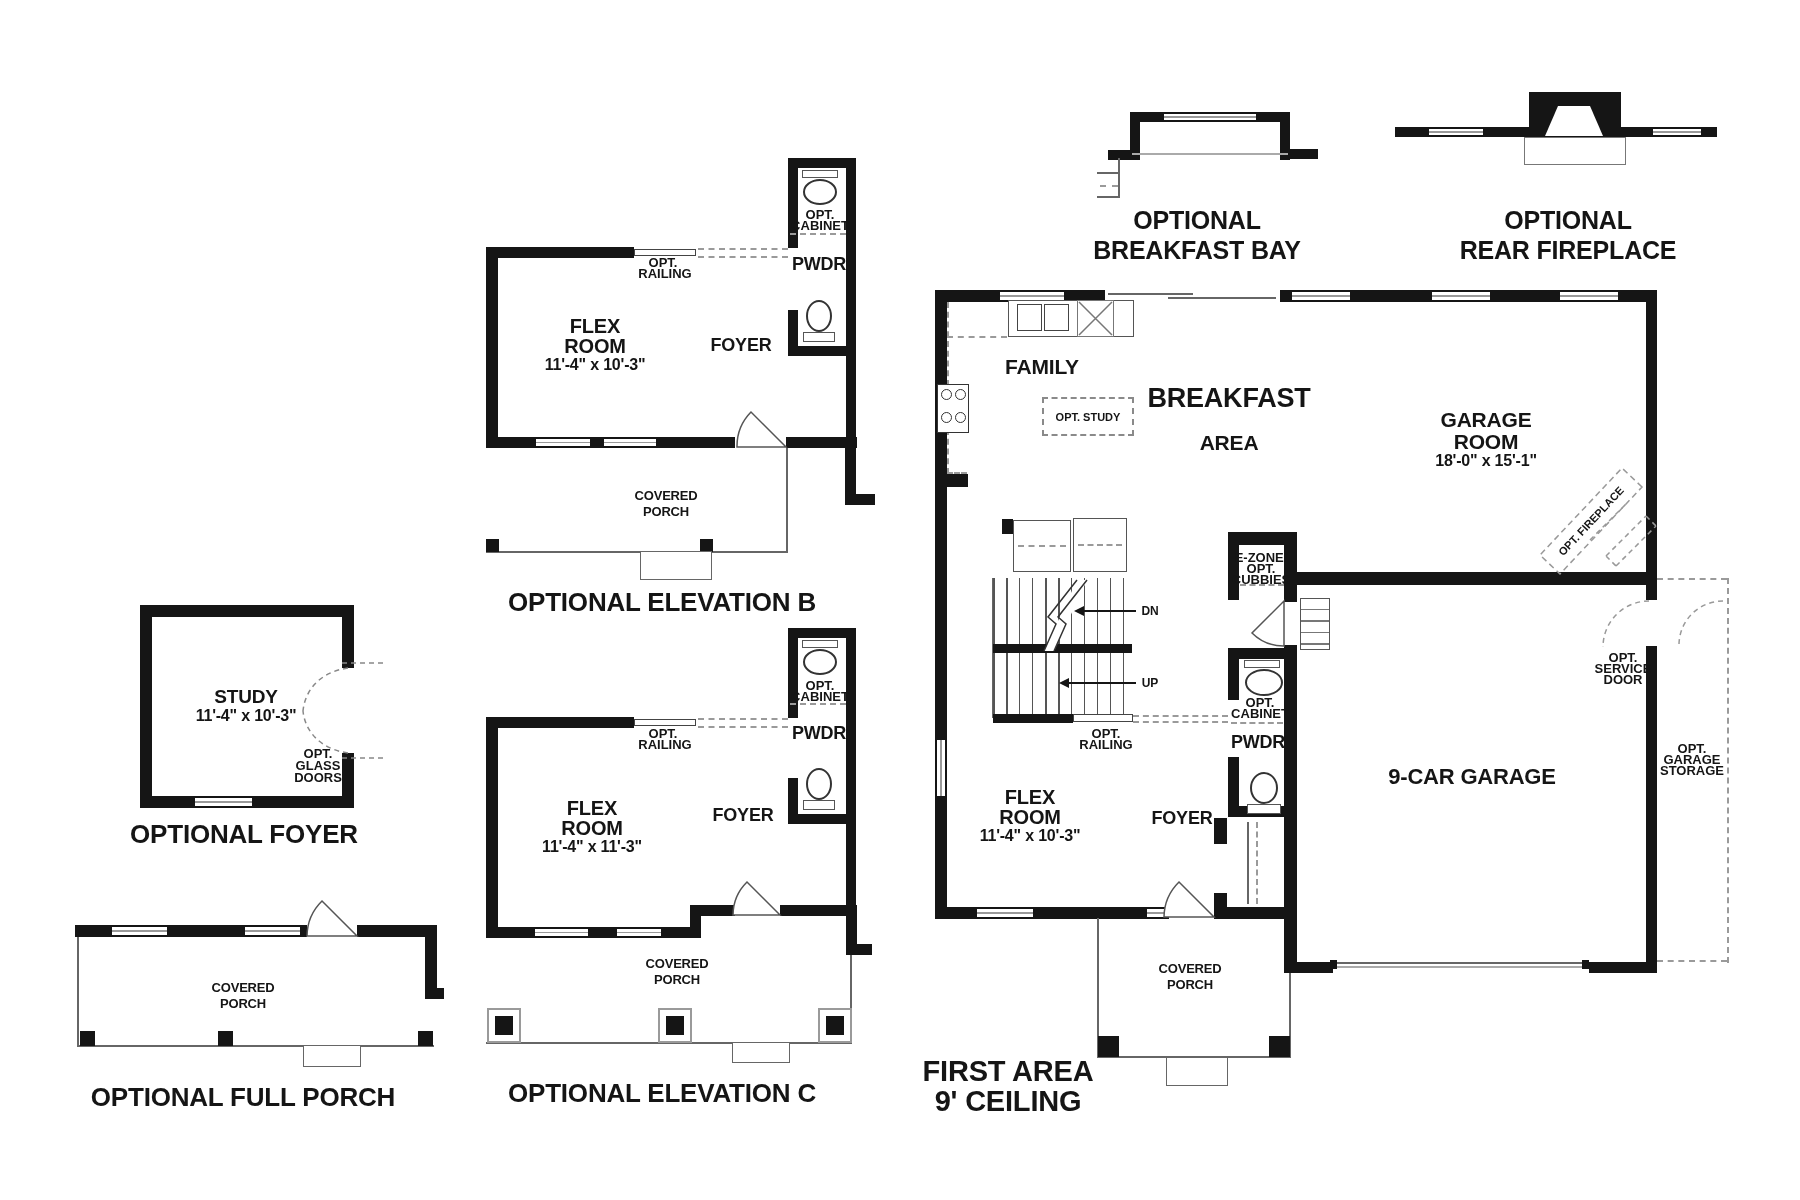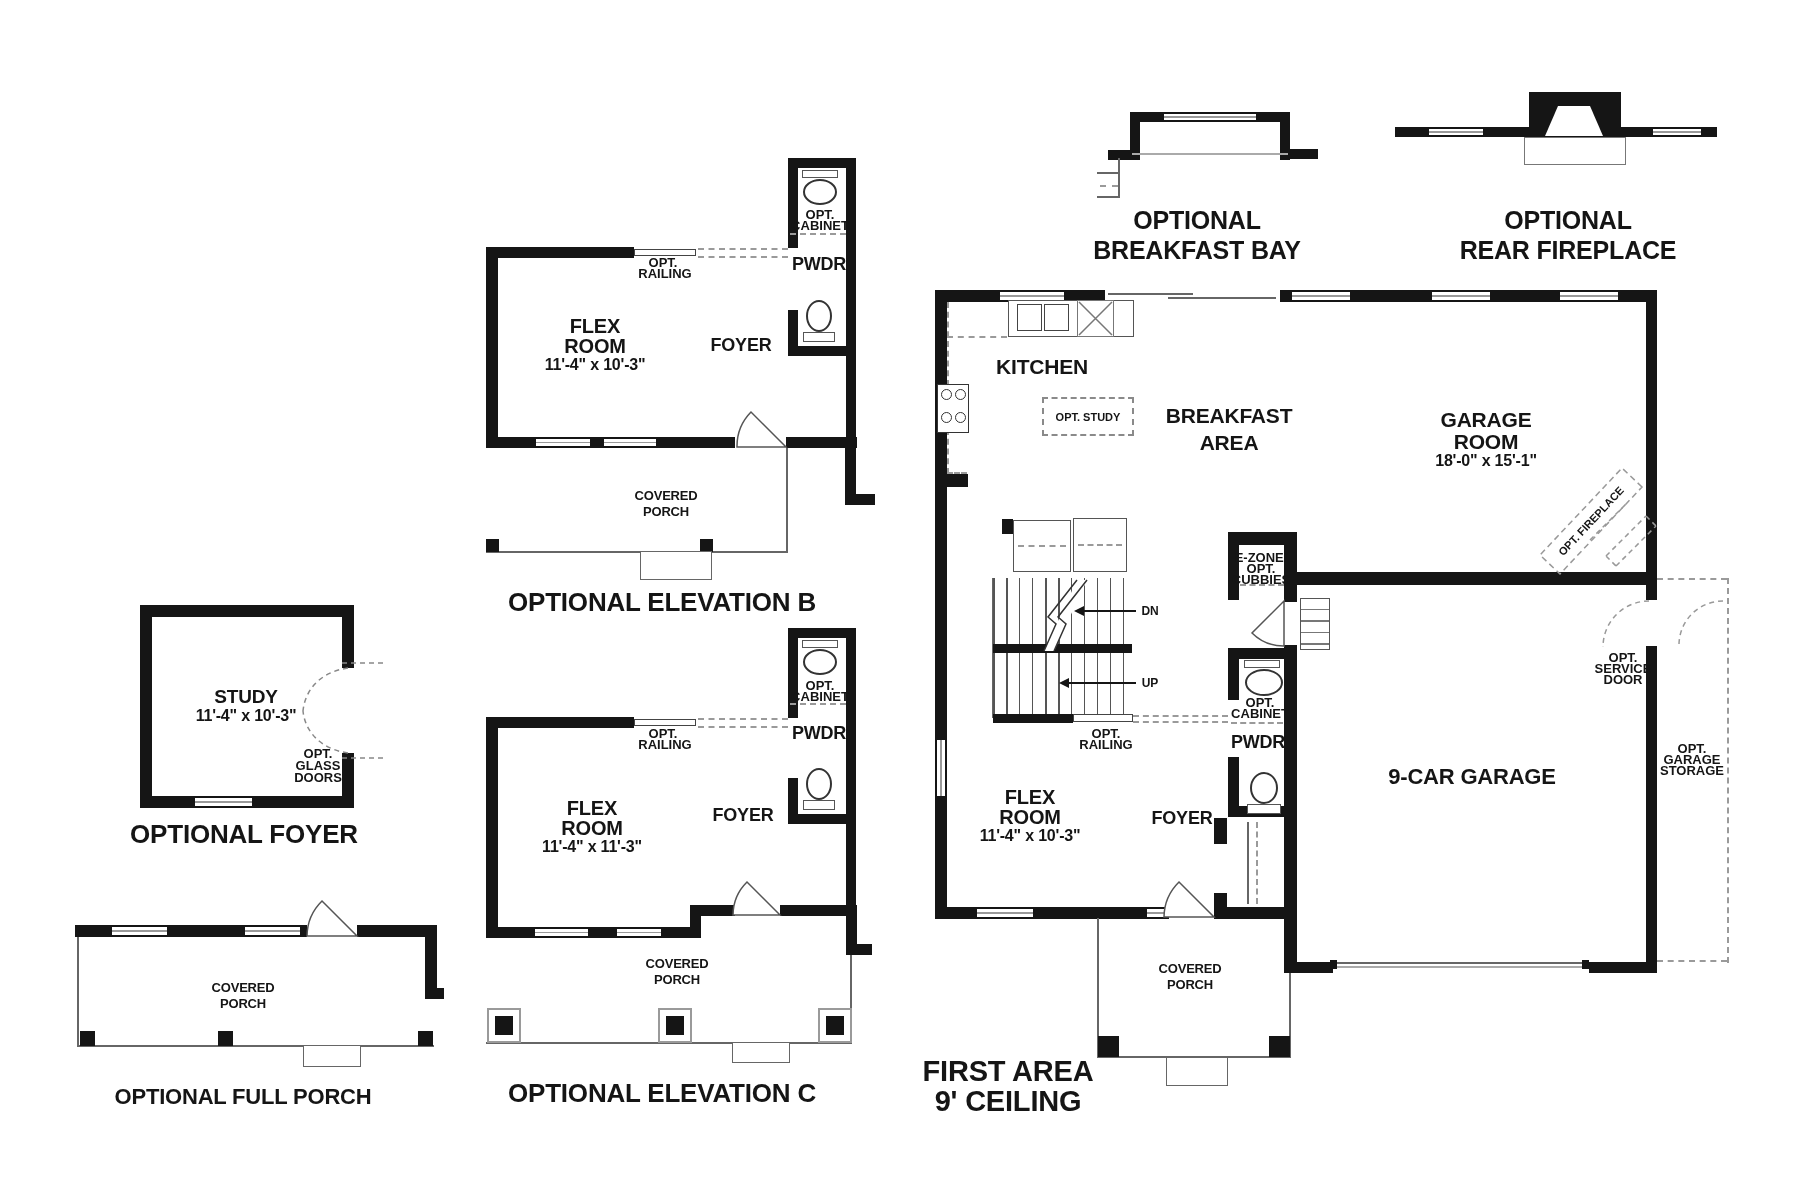--- a/index.html
+++ b/index.html
@@ -187,21 +187,21 @@
     <div class="w" style="left:425px;top:937px;width:12px;height:53px"></div>
     <div class="w" style="left:425px;top:988px;width:19px;height:11px"></div>
     <div class="tl" style="left:77px;top:937px;width:2px;height:110px"></div>
     <div class="tl" style="left:77px;top:1045px;width:357px;height:2px"></div>
     <div class="post" style="left:80px;top:1031px;width:15px;height:15px"></div>
     <div class="post" style="left:218px;top:1031px;width:15px;height:15px"></div>
     <div class="post" style="left:418px;top:1031px;width:15px;height:15px"></div>
     <div class="steps" style="left:303px;top:1045px;width:58px;height:22px"></div>
     <div class="lbl" style="left:243px;top:987px;font-size:13px">COVERED</div>
     <div class="lbl" style="left:243px;top:1003px;font-size:13px">PORCH</div>
-    <div class="lbl" style="left:243px;top:1097px;font-size:22px">OPTIONAL FULL PORCH</div>
+    <div class="lbl" style="left:243px;top:1097px;font-size:26px">OPTIONAL FULL PORCH</div>
   </div>
 
   <div>
 
     <div class="w" style="left:935px;top:290px;width:722px;height:12px"></div>
     <div class="win" style="left:1000px;top:290px;width:64px;height:12px"></div>
     <div class="gap" style="left:1105px;top:290px;width:175px;height:12px"></div>
     <div class="tl" style="left:1108px;top:293px;width:85px;height:2px"></div>
     <div class="tl" style="left:1168px;top:297px;width:108px;height:2px"></div>
     <div class="win" style="left:1292px;top:290px;width:58px;height:12px"></div>
@@ -282,23 +282,23 @@
     <div class="dh" style="left:1657px;top:578px;width:70px"></div>
     <div class="dh" style="left:1657px;top:960px;width:70px"></div>
 
     <div class="tl" style="left:1097px;top:918px;width:2px;height:140px"></div>
     <div class="tl" style="left:1097px;top:1056px;width:194px;height:2px"></div>
     <div class="tl" style="left:1289px;top:973px;width:2px;height:85px"></div>
     <div class="post" style="left:1098px;top:1036px;width:21px;height:21px"></div>
     <div class="post" style="left:1269px;top:1036px;width:21px;height:21px"></div>
     <div class="steps" style="left:1166px;top:1057px;width:62px;height:29px"></div>
 
-    <div class="lbl" style="left:1042px;top:367px;font-size:21px">KITCHEN</div>
+    <div class="lbl" style="left:1042px;top:367px;font-size:21px">FAMILY</div>
     <div class="lbl sm" style="left:1088px;top:417px;font-size:11px">OPT. STUDY</div>
-    <div class="lbl" style="left:1229px;top:416px;font-size:21px">BREAKFAST</div>
+    <div class="lbl" style="left:1229px;top:398px;font-size:27px">BREAKFAST</div>
     <div class="lbl" style="left:1229px;top:443px;font-size:21px">AREA</div>
     <div class="lbl" style="left:1486px;top:420px;font-size:21px">GARAGE</div>
     <div class="lbl" style="left:1486px;top:442px;font-size:21px">ROOM</div>
     <div class="lbl" style="left:1486px;top:461px;font-size:16px">18'-0" x 15'-1"</div>
     <div class="lbl sm" style="left:1261px;top:557px">E-ZONE/</div>
     <div class="lbl sm" style="left:1261px;top:568px">OPT.</div>
     <div class="lbl sm" style="left:1261px;top:579px">CUBBIES</div>
     <div class="lbl" style="left:1150px;top:611px;font-size:12px">DN</div>
     <div class="lbl" style="left:1150px;top:683px;font-size:12px">UP</div>
     <div class="lbl sm" style="left:1106px;top:733px">OPT.</div>

